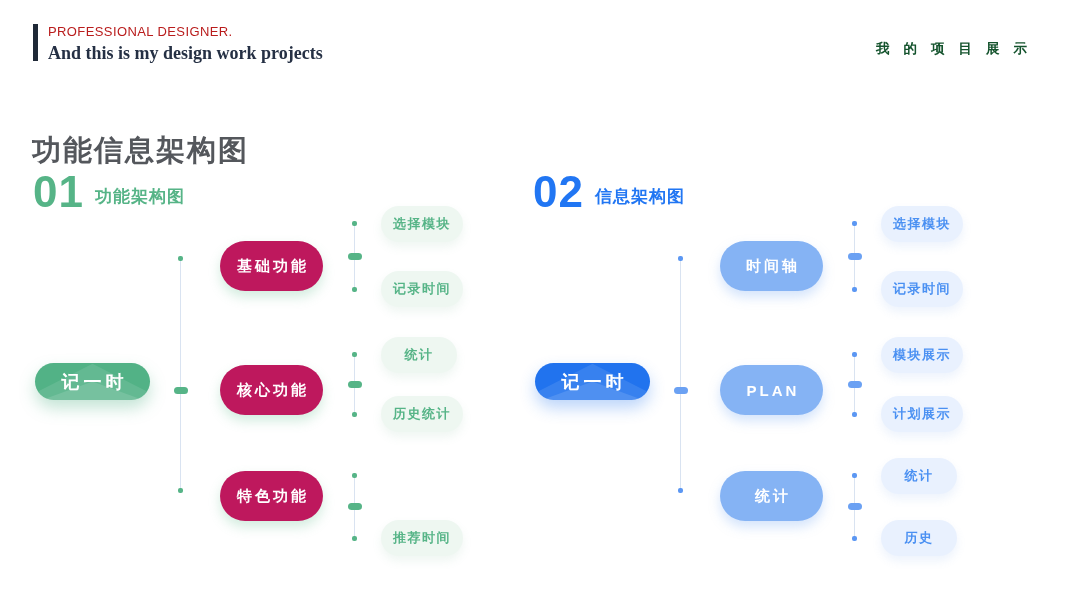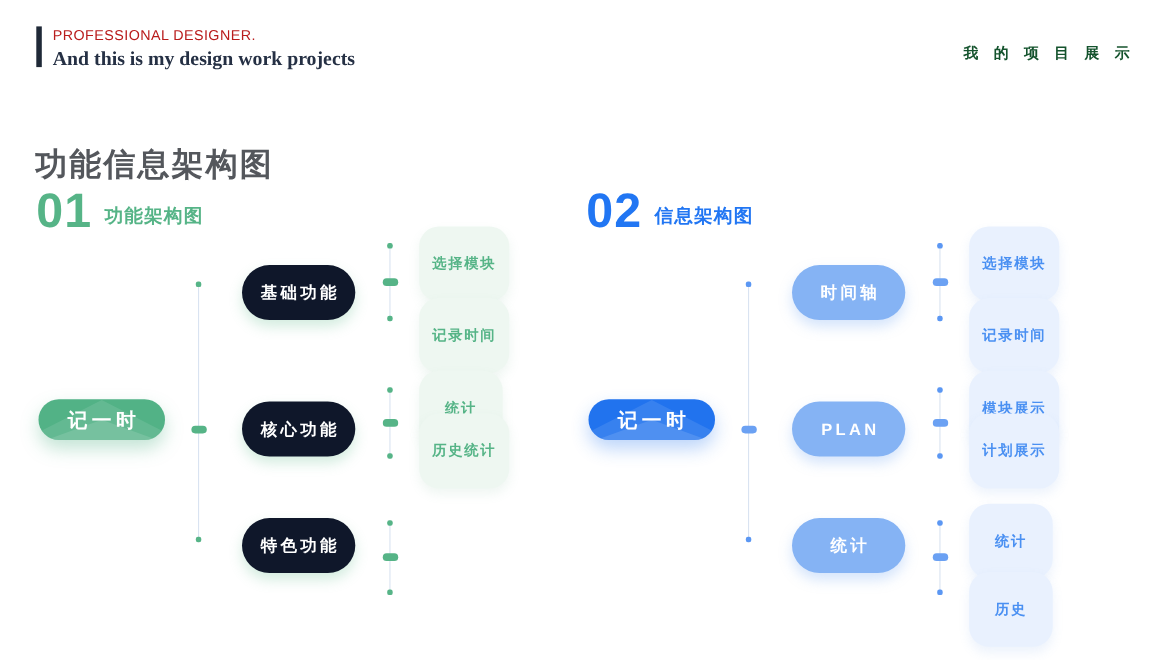--- a/index.html
+++ b/index.html
@@ -38,33 +38,33 @@
   .root-pill::after  { content:""; position:absolute; inset:0; clip-path:polygon(50% 50%, 94% 100%, 6% 100%); background:rgba(255,255,255,0.12); }
   .root-pill span { position:relative; z-index:1; }
   .green .root-pill { background:#52b286; box-shadow:0 8px 16px rgba(82,178,134,0.35); }
   .blue  .root-pill { background:#2173ee; box-shadow:0 8px 16px rgba(33,115,238,0.30); }
 
   .branch-pill {
     position:absolute; left:220px; width:103px; height:50px; border-radius:25px;
     display:flex; align-items:center; justify-content:center;
     color:#fff; font-size:15px; font-weight:bold; letter-spacing:3px; padding-left:3px; box-sizing:border-box;
   }
-  .green .branch-pill { background:#0f172a; box-shadow:0 6px 12px rgba(109,192,149,0.30); }
+  .green .branch-pill { background:#be185d; box-shadow:0 6px 12px rgba(109,192,149,0.30); }
   .blue  .branch-pill { background:#85b3f4; box-shadow:0 6px 12px rgba(133,179,244,0.35); }
   .b1 { top:241px; } .b2 { top:365px; } .b3 { top:471px; }
 
   .leaf-pill {
     position:absolute; left:381px; min-width:52px; height:36px; border-radius:18px;
-    display:inline-flex; align-items:center; justify-content:center; padding:16px 12px;
+    display:inline-flex; align-items:center; justify-content:center; padding:0 12px;
     font-size:13px; font-weight:bold; letter-spacing:1.5px; white-space:nowrap;
   }
   .green .leaf-pill { background:#eef7f1; color:#56b487; box-shadow:0 5px 10px rgba(120,185,150,0.12); }
   .blue  .leaf-pill { background:#e9f1fe; color:#4a90f2; box-shadow:0 5px 10px rgba(110,160,230,0.12); }
   .r1 { top:206px; } .r2 { top:271px; } .r3 { top:337px; }
-  .r4 { top:376px; } .r5 { top:458px; } .r6 { top:520px; }
+  .r4 { top:396px; } .r5 { top:458px; } .r6 { top:520px; }
 
   
   .vline { position:absolute; width:1px; background:#d9e3f1; }
   .trunk { left:180px; top:259px; height:232px; }
   .cline { left:354px; }
   .c1 { top:224px; height:65px; } .c2 { top:355px; height:59px; } .c3 { top:476px; height:62px; }
 
   .dot { position:absolute; width:5px; height:5px; border-radius:2px; }
   .green .dot { background:#56b487; } .blue .dot { background:#5b97f3; }
   .dot.tt { left:178px; top:256px; } .dot.tb { left:178px; top:488px; }
@@ -123,20 +123,21 @@
     <div class="dot ce"></div>
     <div class="dot cf"></div>
     <div class="dash d1"></div>
     <div class="dash d2"></div>
     <div class="dash d3"></div>
 
     <div class="leaf-pill r1">选择模块</div>
     <div class="leaf-pill r2">记录时间</div>
     <div class="leaf-pill r3">统计</div>
     <div class="leaf-pill r4">历史统计</div>
+    <div class="leaf-pill r6">推荐时间</div>
   </section>
 
   <section class="diagram d2 blue">
     <div class="sec-head">
       <div class="sec-num">02</div>
       <div class="sec-label">信息架构图</div>
     </div>
 
     <div class="root-pill">
       <span>记一时</span>

